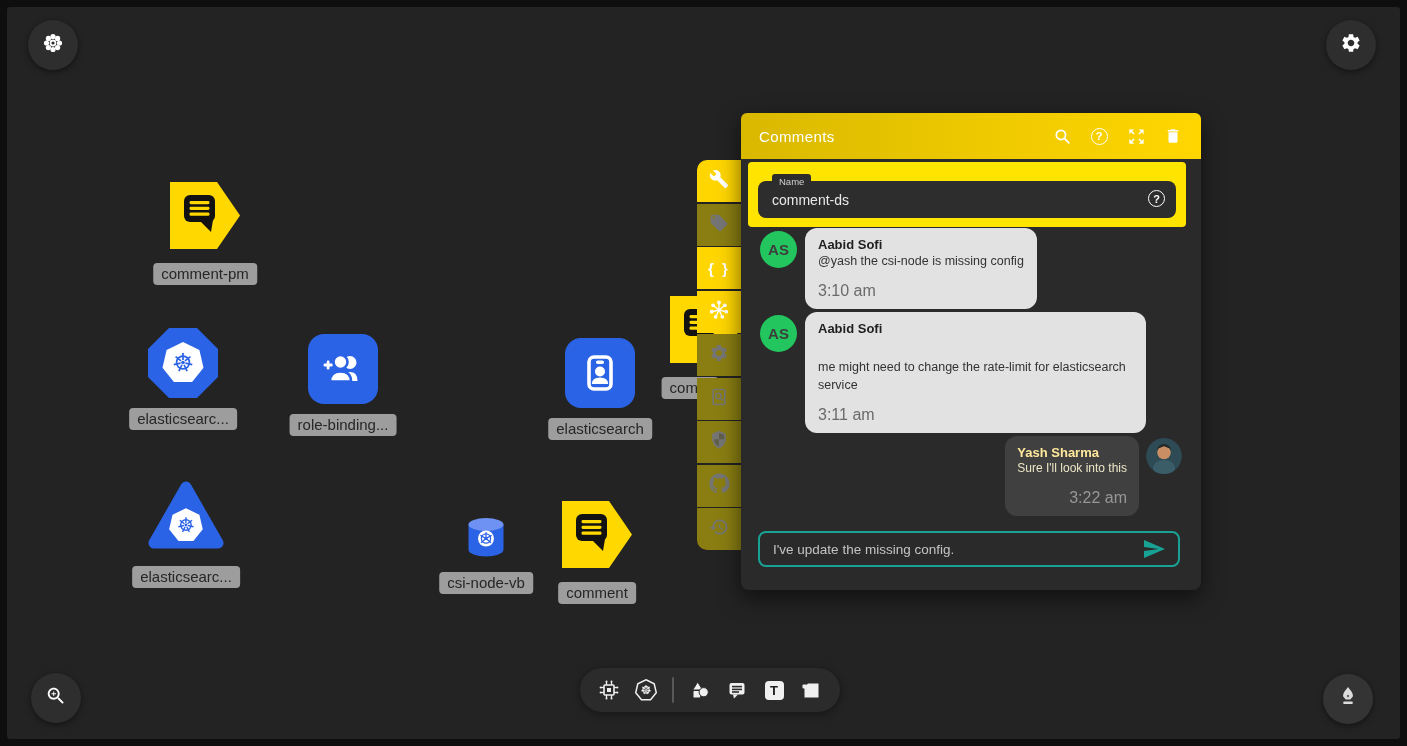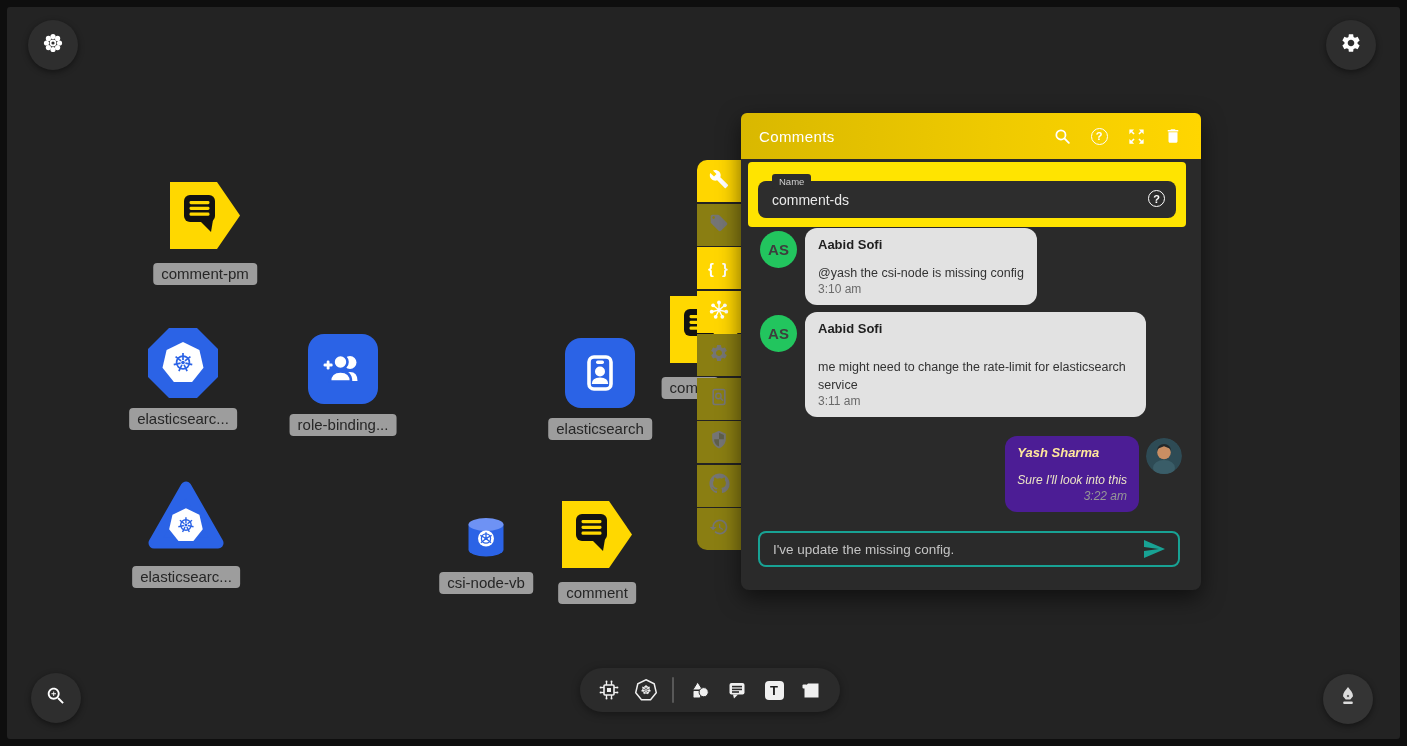--- a/index.html
+++ b/index.html
@@ -63,28 +63,28 @@
     font-size:9.5px; padding:2px 7px; border-radius:3px; }
   #name-input { position:absolute; left:0; top:0; width:calc(100% - 52px); height:100%;
     background:transparent; border:none; outline:none; color:#e9e9e9; font-size:14px; padding-left:14px;
     font-family:"Liberation Sans", sans-serif; }
   #name-help { position:absolute; right:11px; top:9px; }
 
   .msg-avatar { position:absolute; width:37px; height:37px; border-radius:50%; background:#22c55e;
     color:#3d3d3d; font-size:15px; font-weight:bold; display:flex; align-items:center; justify-content:center; }
   .bubble { position:absolute; background:#e2e2e2; border-radius:12px; padding:9px 13px; }
   .bubble .author { font-size:13px; font-weight:bold; color:#1f1f1f; }
-  .bubble .text { font-size:12.5px; color:#333; margin-top:12px; line-height:1.45; }
-  .bubble .time { font-size:12px; color:#6a6a6a; margin-top:0; }
+  .bubble .text { font-size:12.5px; color:#333; margin-top:0; line-height:1.45; }
+  .bubble .time { font-size:16px; color:#6a6a6a; margin-top:12px; }
   #msg1-bubble { left:64px; top:115px; white-space:nowrap; }
   #msg1-avatar { left:19px; top:118px; }
   #msg2-bubble { left:64px; top:199px; width:341px; }
   #msg2-avatar { left:19px; top:202px; }
   #msg2-bubble .text { margin-top:22px; }
-  #msg3-bubble { right:62px; top:323px; background:#4c1d95; white-space:nowrap; padding:9px 12px;font-style:italic; }
+  #msg3-bubble { right:62px; top:323px; background:#404040; white-space:nowrap; padding:9px 12px; }
   #msg3-bubble .author { color:#ffe79c; }
   #msg3-bubble .text { color:#ece5c6; font-size:12px; }
   #msg3-bubble .time { color:#979797; text-align:right; }
   #msg3-avatar { position:absolute; right:19px; top:325px; width:36px; height:36px; border-radius:50%; overflow:hidden; }
 
   #composer { position:absolute; left:17px; right:21px; top:418px; height:36px;
     border:2px solid #18a294; border-radius:8px; display:flex; align-items:center; }
   #composer-input { flex:1; background:transparent; border:none; outline:none; color:#c4c4c4;
     font-size:13.5px; padding-left:13px; font-family:"Liberation Sans", sans-serif; }
   #send-btn { width:26px; height:26px; margin-right:11px; cursor:pointer; display:flex; align-items:center; justify-content:center; }

